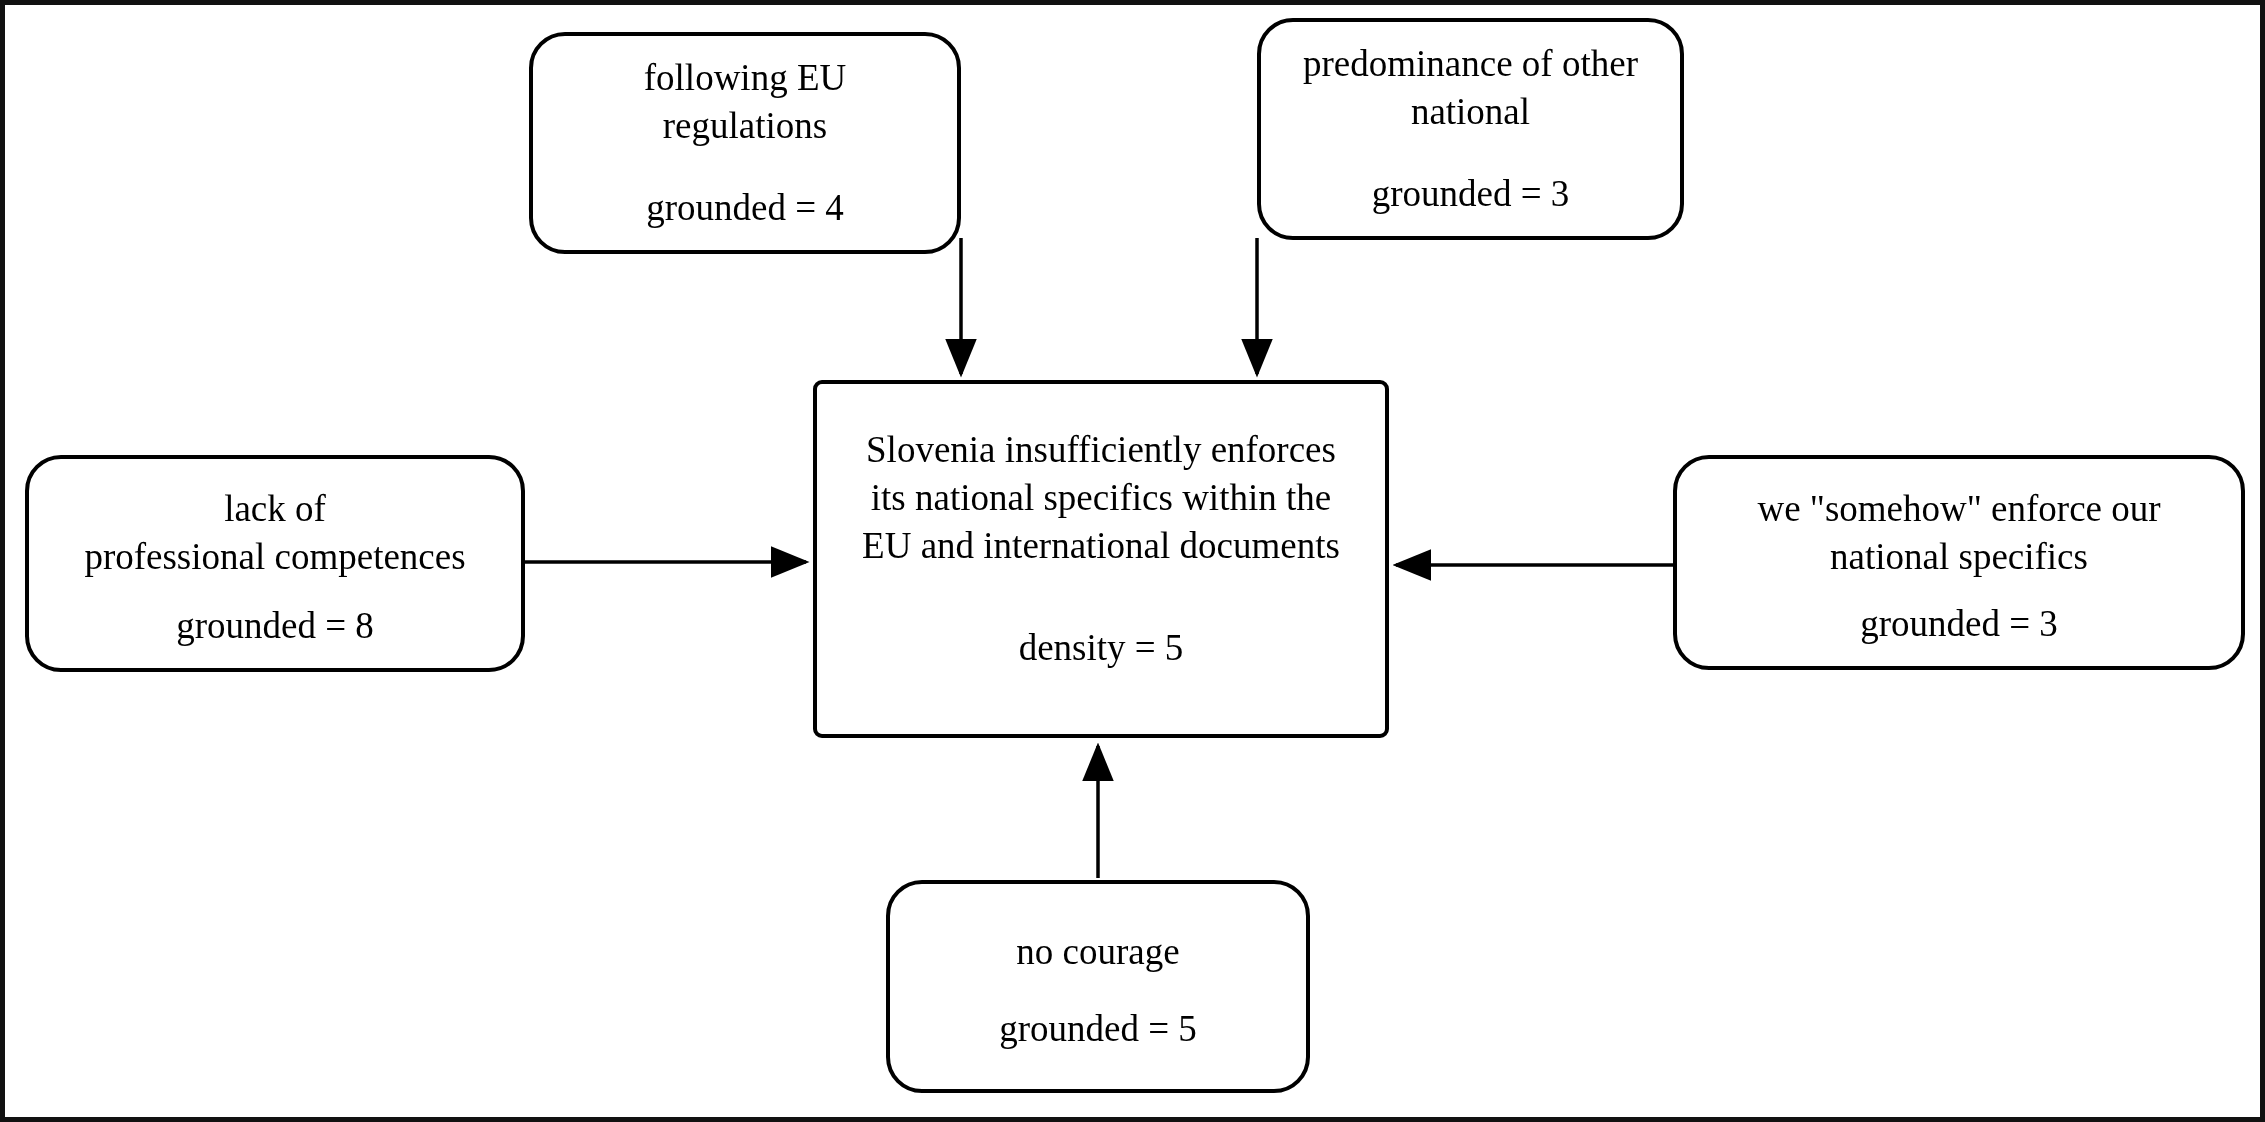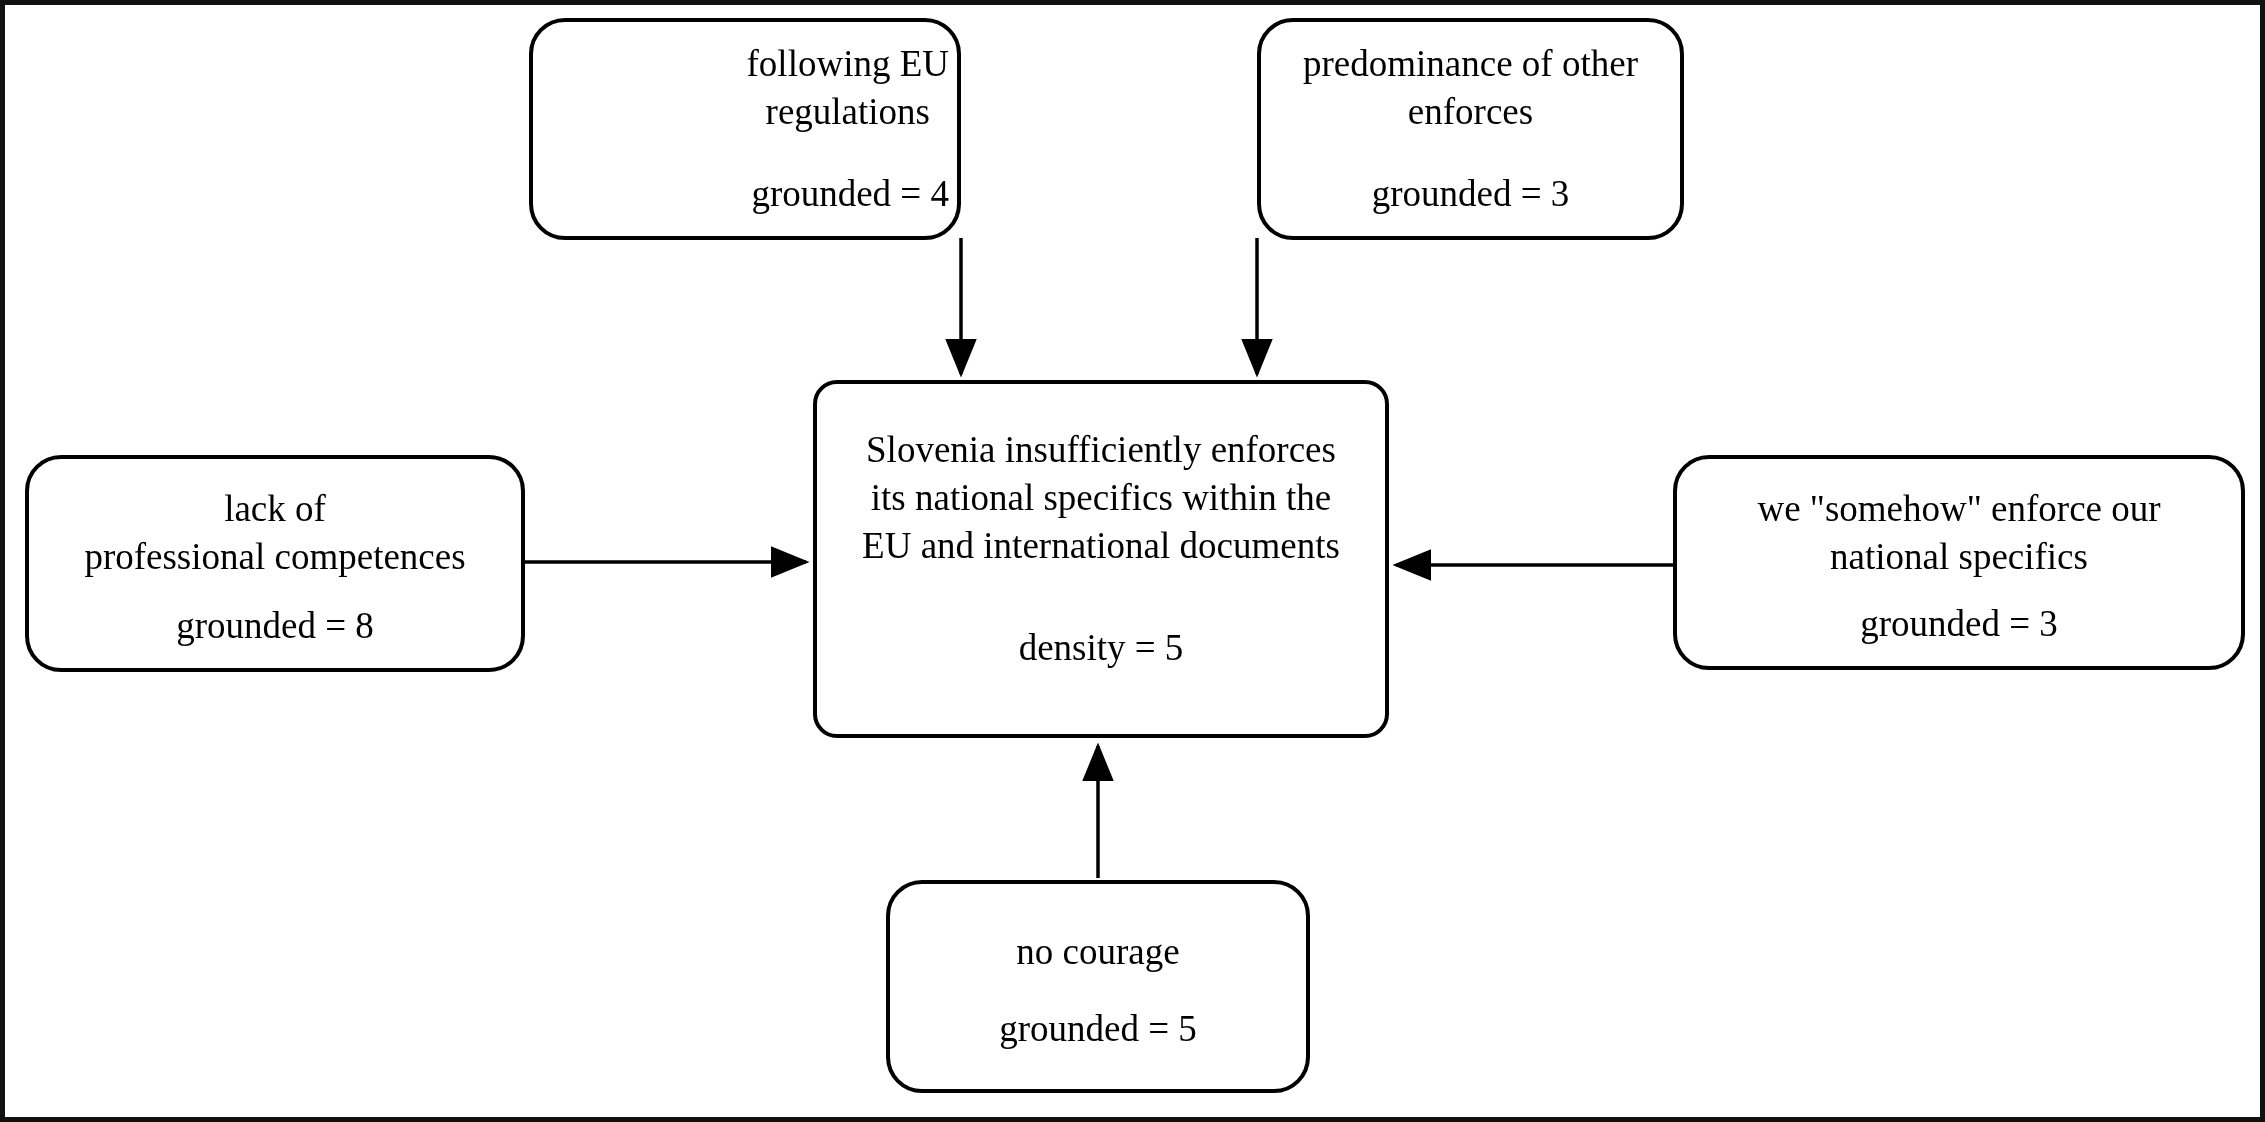--- a/index.html
+++ b/index.html
@@ -45,24 +45,24 @@
   }
   .node .label {
     white-space: pre-line;
     font-size: 37px;
     line-height: 1.30;
   }
   .node .metric {
     font-size: 37px;
     line-height: 1.2;
   }
-  #node-following-eu   { left: 529px;  top: 18px;  width: 432px; height: 222px; padding: 18px 8px 20px; align-items: flex-end; }
+  #node-following-eu   { left: 529px;  top: 32px;  width: 432px; height: 222px; padding: 18px 8px 20px; }
   #node-predominance   { left: 1257px; top: 18px;  width: 427px; height: 222px; padding: 18px 8px 20px; }
   #node-lack           { left: 25px;   top: 455px; width: 500px; height: 217px; padding: 26px 8px 20px; align-items: center; }
-  #node-central        { left: 813px;  top: 380px; width: 576px; height: 358px; padding: 42px 8px 64px; border-radius: 24px; }
+  #node-central        { left: 813px;  top: 380px; width: 576px; height: 358px; padding: 42px 8px 64px; border-radius: 9px; }
   #node-somehow        { left: 1673px; top: 455px; width: 572px; height: 215px; padding: 26px 8px 20px; }
   #node-no-courage     { left: 886px;  top: 880px; width: 424px; height: 213px; padding: 44px 8px 38px; }
 </style>
 </head>
 <body>
 
 <div class="canvas">
 
   <svg class="edges" width="2265" height="1122" viewBox="0 0 2265 1122">
     <defs>
@@ -78,21 +78,21 @@
   </svg>
 
   <div class="node" id="node-following-eu">
     <div class="label">following EU
 regulations</div>
     <div class="metric">grounded = 4</div>
   </div>
 
   <div class="node" id="node-predominance">
     <div class="label">predominance of other
-enforces</div>
+national</div>
     <div class="metric">grounded = 3</div>
   </div>
 
   <div class="node" id="node-lack">
     <div class="label">lack of
 professional competences</div>
     <div class="metric">grounded = 8</div>
   </div>
 
   <div class="node" id="node-central">

